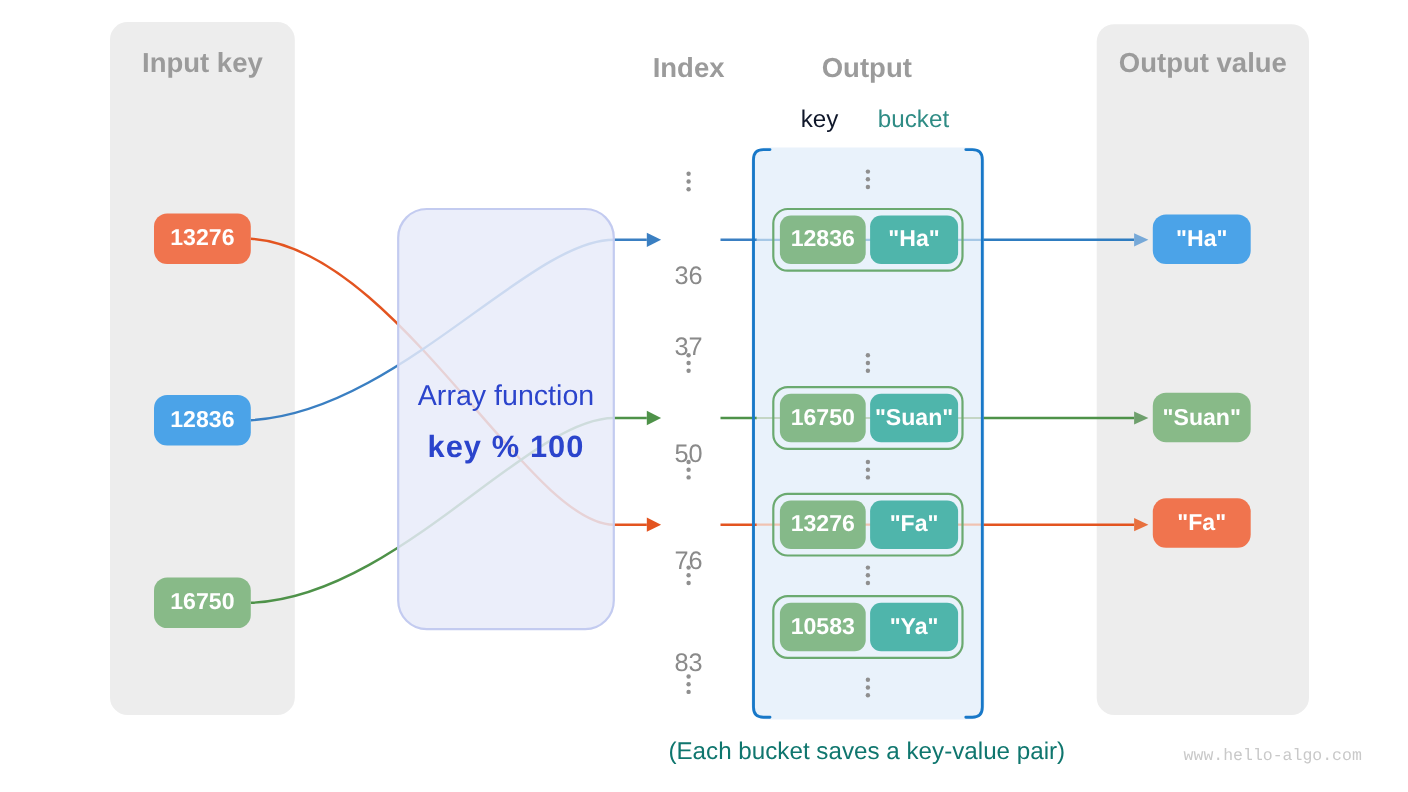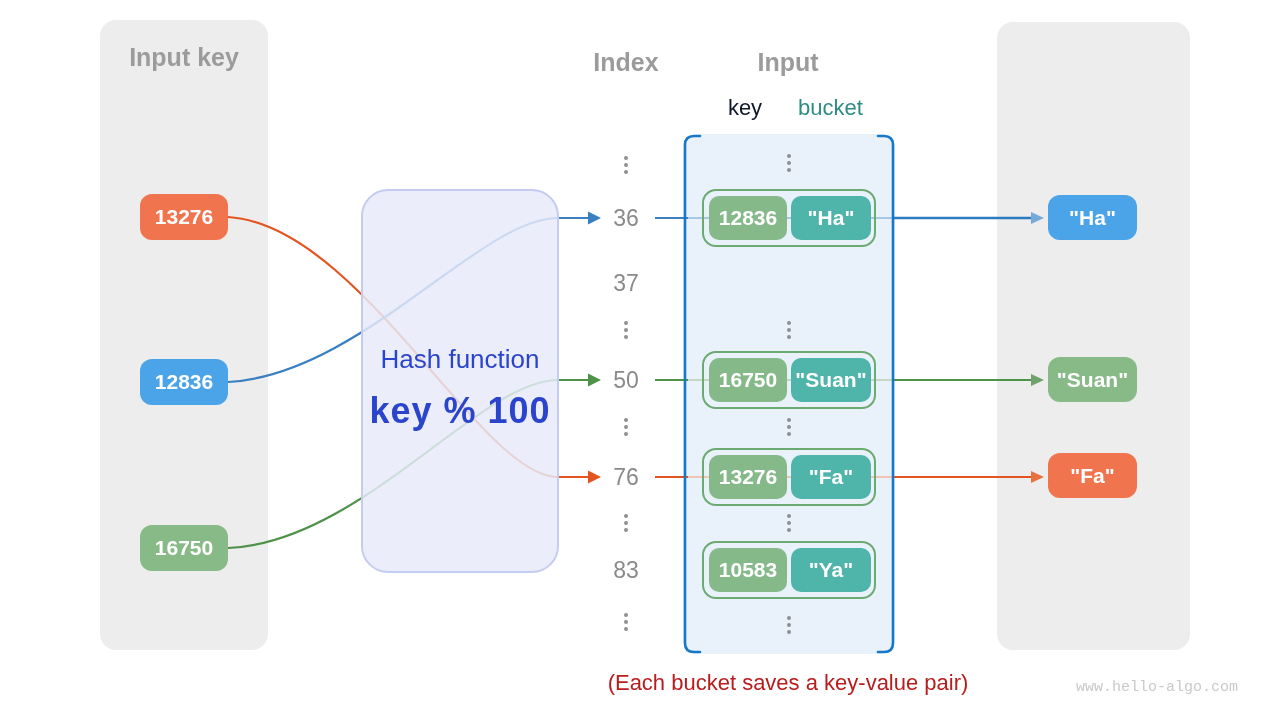--- a/index.html
+++ b/index.html
@@ -11,32 +11,32 @@
   .panel{background:#EDEDED;border-radius:16px;z-index:0;}
   .panel-title{font-size:25px;font-weight:bold;color:#9B9B9B;text-align:center;z-index:2;}
   .col-header{font-size:25px;font-weight:bold;color:#9B9B9B;text-align:center;z-index:2;}
   .sub-label{font-size:22px;text-align:center;z-index:2;}
   .keybox{width:88px;height:46px;border-radius:12px;color:#fff;font-size:21px;font-weight:bold;
           display:flex;align-items:center;justify-content:center;z-index:2;}
   .outbox{width:89px;height:45px;border-radius:12px;color:#fff;font-size:21px;font-weight:bold;
           display:flex;align-items:center;justify-content:center;z-index:2;}
   .orange{background:#F0744E;} .blue{background:#4BA3E8;} .green{background:#88BA88;}
   .container-fill{background:#E9F2FB;border-radius:14px;z-index:0;}
-  .idx{width:84px;text-align:center;font-size:23px;color:#8A8A8A;line-height:30px;z-index:2;}
+  .idx{width:84px;text-align:center;font-size:23px;color:#8A8A8A;line-height:30px;z-index:2;margin-top:32px;}
   .dots{display:flex;flex-direction:column;gap:3px;align-items:center;width:10px;z-index:2;}
   .dots i{width:4px;height:4px;border-radius:50%;background:#8F8F8F;}
   .pair{width:174px;height:58px;border:2px solid #6BAA70;border-radius:14px;box-sizing:border-box;z-index:2;}
   .pair .k{position:absolute;left:5px;top:5px;width:78px;height:44px;border-radius:10px;background:#85B989;
            color:#fff;font-size:21px;font-weight:bold;display:flex;align-items:center;justify-content:center;}
   .pair .v{position:absolute;left:87px;top:5px;width:80px;height:44px;border-radius:10px;background:#4FB5AB;
            color:#fff;font-size:21px;font-weight:bold;display:flex;align-items:center;justify-content:center;}
   .hash-text{width:196px;text-align:center;color:#2B44CC;z-index:2;}
   .hash-name{font-size:26px;}
-  .hash-formula{font-size:36px;font-weight:bold;letter-spacing:1px;}
-  .caption{width:500px;text-align:center;font-size:22px;color:#b91c1c;z-index:2;}
+  .hash-formula{font-size:28px;font-weight:bold;letter-spacing:1px;}
+  .caption{width:500px;text-align:center;font-size:22px;color:#0f766e;z-index:2;}
   .watermark{font-family:Liberation Mono, monospace;font-size:15px;color:#C9C9C9;z-index:2;}
   svg.layer{position:absolute;left:0;top:0;z-index:1;}
 </style>
 </head>
 <body>
 
 <div id="canvas">
 
   <div class="abs panel" style="left:100px;top:20px;width:168px;height:630px;"></div>
   <div class="abs panel" style="left:997px;top:22px;width:193px;height:628px;"></div>
@@ -65,26 +65,27 @@
     <line x1="655" y1="477" x2="688" y2="477" stroke="#E35420" stroke-width="2.2"></line>
     <line x1="688" y1="477" x2="893" y2="477" stroke="#F0C3B2" stroke-width="2"></line>
     <line x1="894" y1="477" x2="1031" y2="477" stroke="#E35420" stroke-width="2.2"></line>
     <polygon points="1031,471 1044,477 1031,483" fill="#E8713F"></polygon>
 
     <path d="M700,136 L694,136 Q685,136 685,145 L685,643 Q685,652 694,652 L700,652" fill="none" stroke="#1878C8" stroke-width="2.6" stroke-linecap="round"></path>
     <path d="M878,136 L884,136 Q893,136 893,145 L893,643 Q893,652 884,652 L878,652" fill="none" stroke="#1878C8" stroke-width="2.6" stroke-linecap="round"></path>
   </svg>
 
   <div class="abs panel-title" style="left:100px;top:43px;width:168px;">Input key</div>
+  <div class="abs panel-title" style="left:997px;top:43px;width:193px;">Output value</div>
   <div class="abs col-header" style="left:576px;top:48px;width:100px;">Index</div>
-  <div class="abs col-header" style="left:738px;top:48px;width:100px;">Input</div>
+  <div class="abs col-header" style="left:738px;top:48px;width:100px;">Output</div>
   <div class="abs sub-label" style="left:715px;top:95px;width:60px;color:#0f172a;">key</div>
   <div class="abs sub-label" style="left:798px;top:95px;width:60px;color:#2F8C85;">bucket</div>
 
-  <div class="abs hash-text hash-name" style="left:362px;top:344px;">Hash function</div>
+  <div class="abs hash-text hash-name" style="left:362px;top:344px;">Array function</div>
   <div class="abs hash-text hash-formula" style="left:362px;top:390px;">key % 100</div>
 
   <div class="abs keybox orange" style="left:140px;top:194px;">13276</div>
   <div class="abs keybox blue" style="left:140px;top:359px;">12836</div>
   <div class="abs keybox green" style="left:140px;top:525px;">16750</div>
 
   <div class="abs dots" style="left:621px;top:156px;">
       <i></i>
       <i></i>
       <i></i>

